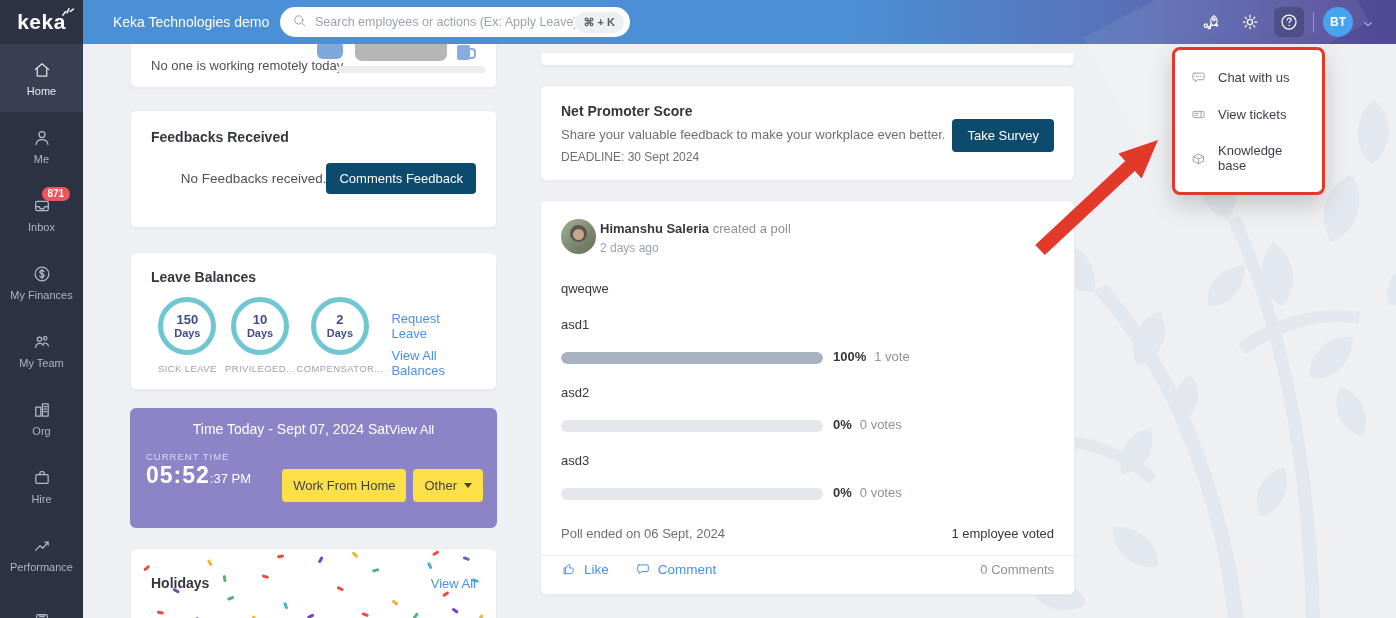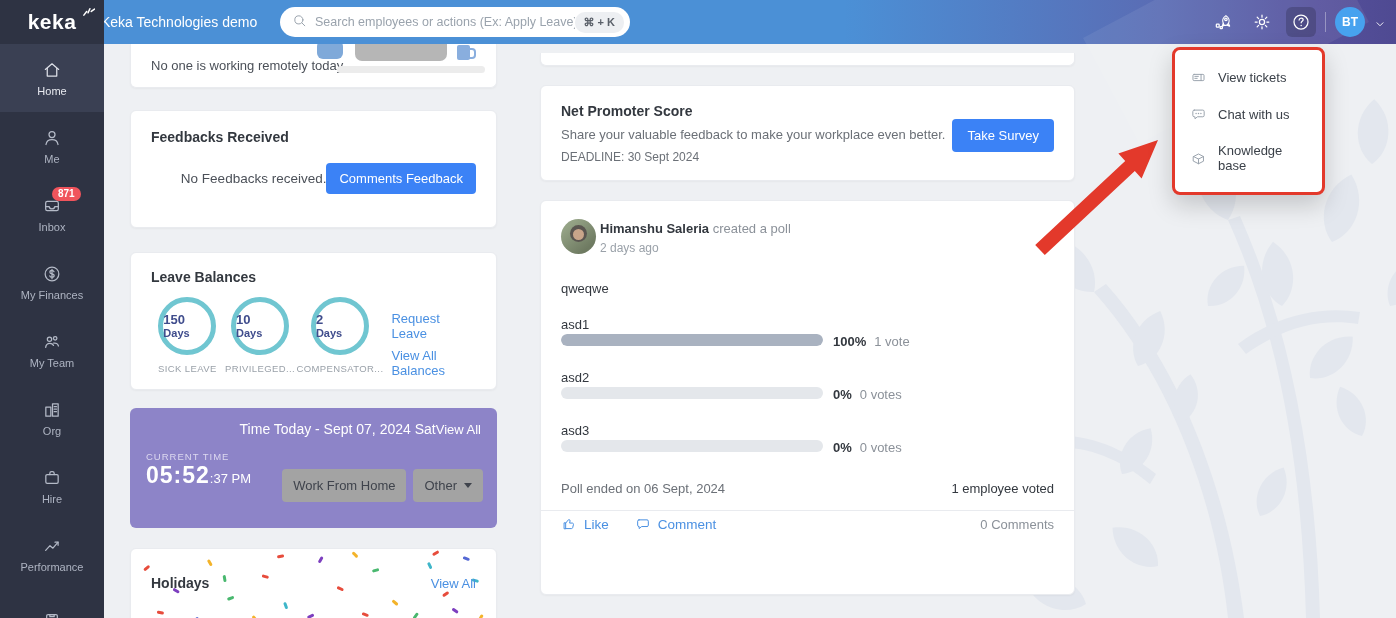--- a/index.html
+++ b/index.html
@@ -1,40 +1,40 @@
 <!DOCTYPE html>
 <html><head>
 <meta charset="utf-8">
 <style>
   *{margin:0;padding:0;box-sizing:border-box}
   html,body{width:1396px;height:618px;font-family:"Liberation Sans",sans-serif;background:#eef0f3;overflow:hidden}
   .app{position:relative;width:1396px;height:618px;overflow:hidden;background:#eef0f3}
 
   
-  .sidebar{position:absolute;left:0;top:0;width:104px;height:618px;background:#2e3343;z-index:6}
+  .sidebar{position:absolute;left:0;top:0;width:83px;height:618px;background:#2e3343;z-index:6}
   .logo{height:44px;display:flex;align-items:center;justify-content:center;color:#fff;font-size:21px;font-weight:bold;letter-spacing:.5px;position:relative}
   .logo svg{position:absolute;right:9px;top:5px}
   .nav-item{height:68px;display:flex;flex-direction:column;align-items:center;justify-content:center;gap:5px;color:#aeb4c2;font-size:11px;cursor:pointer;position:relative}
   .nav-item.active{background:#3a4053;color:#e8eaf0}
   .nav-item .ic{width:20px;height:20px;position:relative}
   .nav-item svg{stroke:#b4bac7;fill:none;stroke-width:1.5;stroke-linecap:round;stroke-linejoin:round}
   .nav-item.active svg{stroke:#dde0e8}
   .badge{position:absolute;top:-9px;left:10px;background:#f0545c;color:#fff;font-size:10px;font-weight:bold;padding:2px 6px;border-radius:9px;line-height:1}
 
   
   .topbar{position:absolute;left:83px;top:0;right:0;height:44px;z-index:5;display:flex;align-items:center;
     background:linear-gradient(90deg,#4b90d6 0%,#4b90d6 58%,#5a6cb4 82%,#55509c 94%,#4f4a92 100%)}
   .topbar::before{content:"";position:absolute;right:40px;top:-30px;width:260px;height:120px;background:rgba(255,255,255,.07);transform:rotate(-28deg);pointer-events:none}
-  .company{color:#fff;font-size:14px;margin-left:18px;white-space:nowrap}
+  .company{color:#fff;font-size:14px;margin-left:30px;white-space:nowrap}
   .search{position:absolute;left:197px;top:7px;width:350px;height:30px;background:#fff;border-radius:16px;display:flex;align-items:center;padding:0 6px 0 12px}
   .search svg{stroke:#9aa3ad;fill:none;stroke-width:1.6;stroke-linecap:round}
   .search input{flex:1;border:none;outline:none;font-size:12.5px;color:#3b4149;margin-left:8px;font-family:"Liberation Sans",sans-serif}
   .search input::placeholder{color:#9aa3ad}
   .kbd{background:#edeff2;color:#5a6069;font-size:11px;font-weight:bold;border-radius:10px;padding:4px 9px;white-space:nowrap}
-  .top-right{position:absolute;right:10px;top:0;height:44px;display:flex;align-items:center;gap:9px}
+  .top-right{position:absolute;right:22px;top:0;height:44px;display:flex;align-items:center;gap:9px}
   .tb-ic{width:30px;height:30px;display:flex;align-items:center;justify-content:center;border-radius:6px;cursor:pointer}
   .tb-ic svg{stroke:#fff;fill:none;stroke-width:1.5;stroke-linecap:round;stroke-linejoin:round}
   .tb-ic.dim{background:rgba(0,0,0,.18)}
   .tb-sep{width:1px;height:20px;background:rgba(255,255,255,.35)}
   .avatar{width:30px;height:30px;border-radius:50%;background:#47a2ef;color:#fff;font-size:12px;font-weight:bold;display:flex;align-items:center;justify-content:center;cursor:pointer}
   .chev{width:12px;height:12px}
   .chev svg{stroke:#fff;fill:none;stroke-width:1.8;stroke-linecap:round}
 
   
   .main{position:absolute;left:83px;top:44px;right:0;bottom:0;display:flex;padding-left:47px;z-index:1}
@@ -48,47 +48,47 @@
   .remote-card .msg{font-size:13px;color:#4b5058}
   .illus{position:absolute;right:10px;top:0;width:175px;height:44px}
   .illus .person{position:absolute;left:6px;top:-7px;width:26px;height:22px;background:#7fa9d9;border-radius:10px 10px 6px 6px}
   .illus .laptop{position:absolute;left:44px;top:-9px;width:92px;height:26px;background:#b6b6b6;border-radius:7px}
   .illus .mug{position:absolute;left:146px;top:1px;width:13px;height:15px;background:#89aede;border-radius:2px}
   .illus .mug::after{content:"";position:absolute;right:-6px;top:3px;width:6px;height:7px;border:2px solid #89aede;border-left:none;border-radius:0 4px 4px 0}
   .illus .desk{position:absolute;left:26px;top:22px;width:148px;height:7px;background:#ececec;border-radius:4px}
 
   .card-title{font-size:14px;font-weight:bold;color:#33383f}
   .link{color:#4a90e2;font-size:13px;cursor:pointer;text-decoration:none}
-  .btn-blue{background:#3b82f6;color:#fff;border:none;border-radius:4px;font-size:13px;padding:8px 13px;cursor:pointer;font-family:"Liberation Sans",sans-serif}
+  .btn-blue{background:#0c4a6e;color:#fff;border:none;border-radius:4px;font-size:13px;padding:8px 13px;cursor:pointer;font-family:"Liberation Sans",sans-serif}
 
   
   .feedback-card{margin-top:22px;height:118px;padding:18px 20px}
   .feedback-row{display:flex;align-items:center;justify-content:flex-end;margin-top:18px}
   .feedback-row .txt{font-size:13.5px;color:#4b5058}
 
   
   .leave-card{margin-top:24px;height:138px;padding:16px 20px}
   .leave-row{display:flex;margin-top:12px}
   .bal{width:88px;display:flex;flex-direction:column;align-items:center}
-  .circle{width:58px;height:58px;border:5px solid #70c6d1;border-radius:50%;display:flex;flex-direction:column;justify-content:center;background:#fff}
+  .circle{width:58px;height:58px;border:5px solid #70c6d1;border-radius:50%;display:flex;flex-direction:column;align-items:center;justify-content:center;background:#fff}
   .circle .v{font-size:13px;font-weight:bold;color:#3f4c8c;line-height:1.1}
   .circle .u{font-size:11px;font-weight:bold;color:#3f4c8c;line-height:1.1}
   .bal .lbl{margin-top:8px;font-size:9.5px;color:#9aa1a9;letter-spacing:.4px;white-space:nowrap}
   .leave-links{display:flex;flex-direction:column;gap:7px;margin-left:8px;margin-top:14px}
 
   
   .time-card{margin-top:18px;height:120px;background:#8d84c8;border-radius:6px;padding:13px 16px;position:relative;color:#fff}
-  .time-head{display:flex;justify-content:flex-end;align-items:center}
+  .time-head{display:flex;justify-content:center;align-items:center}
   .time-head .t{font-size:14px}
   .time-head .va{font-size:13px;color:#fff;cursor:pointer}
   .cur-lbl{margin-top:14px;font-size:9.5px;letter-spacing:1px;color:#ddd9f0}
   .time-big{font-size:23px;font-weight:700;letter-spacing:1px;line-height:1.15}
   .time-small{font-size:13px;font-weight:400;letter-spacing:0}
   .time-btns{position:absolute;right:14px;bottom:26px;display:flex;gap:7px}
-  .btn-white{background:#a3a3a3;color:#3f434c;border:none;border-radius:4px;font-size:13px;padding:9px 11px;cursor:pointer;display:flex;align-items:center;gap:7px;font-family:"Liberation Sans",sans-serif}
+  .btn-white{background:#fde047;color:#3f434c;border:none;border-radius:4px;font-size:13px;padding:9px 11px;cursor:pointer;display:flex;align-items:center;gap:7px;font-family:"Liberation Sans",sans-serif}
   .caret{width:0;height:0;border-left:4px solid transparent;border-right:4px solid transparent;border-top:5px solid #3f434c}
 
   
   .holidays-card{margin-top:20px;height:80px;padding:18px 20px;position:relative;overflow:hidden}
   .holi-row{display:flex;justify-content:space-between;align-items:center;position:relative;z-index:1;margin-top:8px}
   .confetti{position:absolute;left:0;top:0;z-index:0}
 
   
   .stub-card{margin-top:9px;height:13px;border-radius:0 0 6px 6px;border-top:none}
   .nps-card{margin-top:19px;height:96px;padding:17px 20px;position:relative}
@@ -101,21 +101,21 @@
   .poll-head{display:flex;gap:4px}
   .pavatar{width:35px;height:35px;border-radius:50%;overflow:hidden;background:linear-gradient(140deg,#94a285 20%,#6e7a61 80%);position:relative;flex:none}
   .pavatar::before{content:"";position:absolute;left:9px;top:6px;width:17px;height:17px;background:#5a5550;border-radius:50%}
   .pavatar::after{content:"";position:absolute;left:12px;top:10px;width:11px;height:11px;background:#c9a58a;border-radius:50%}
   .poll-byline{font-size:13px;color:#8b9199;margin-top:2px}
   .poll-byline b{color:#33383f;font-weight:bold}
   .poll-ago{font-size:12px;color:#9aa1a9;margin-top:5px}
   .poll-q{font-size:13px;color:#33383f;margin-top:26px}
   .popt{margin-top:21px}
   .popt .olbl{font-size:13px;color:#33383f}
-  .orow{display:flex;align-items:flex-start;margin-top:2px}
+  .orow{display:flex;align-items:flex-end;margin-top:17px}
   .obar{width:262px;height:12px;background:#e4e7eb;border-radius:6px;overflow:hidden}
   .ofill{height:100%;background:#a9b2c0;border-radius:6px;width:0}
   .opct{font-size:13px;font-weight:bold;color:#33383f;margin-left:10px}
   .ovotes{font-size:13px;color:#8b9199;margin-left:8px}
   .poll-meta{display:flex;justify-content:space-between;margin-top:26px;font-size:13px}
   .poll-meta .ended{color:#6b7077}
   .poll-meta .voted{color:#33383f}
   .poll-div{height:1px;background:#e9ebef;margin:14px -20px 0}
   .poll-actions{display:flex;align-items:center;margin-top:5px}
   .act{display:flex;align-items:center;gap:7px;color:#4a90e2;font-size:13.5px;cursor:pointer;margin-right:26px}
@@ -473,31 +473,31 @@
           </span>
           <span class="comments-count">0 Comments</span>
         </div>
       </div>
     </div>
   </div>
 
   <div class="help-menu">
     <div class="help-item">
       <svg width="17" height="17" viewBox="0 0 24 24">
+          <path d="M6 5.8h12a2 2 0 012 2v5.4a2 2 0 01-2 2h-7.4L7 18v-2.8H6a2 2 0 01-2-2V7.8a2 2 0 012-2z"></path>
+          <path d="M8.6 10.6h.01M12 10.6h.01M15.4 10.6h.01" stroke-width="2"></path>
+        </svg>
+      <span>Chat with us</span>
+    </div>
+    <div class="help-item">
+      <svg width="17" height="17" viewBox="0 0 24 24">
           <rect x="4.2" y="7.6" width="15.6" height="8.8" rx="1.6"></rect>
           <path d="M15.6 7.6v8.8M6.8 10.4h5M6.8 13.2h3.4"></path>
         </svg>
       <span>View tickets</span>
-    </div>
-    <div class="help-item">
-      <svg width="17" height="17" viewBox="0 0 24 24">
-          <path d="M6 5.8h12a2 2 0 012 2v5.4a2 2 0 01-2 2h-7.4L7 18v-2.8H6a2 2 0 01-2-2V7.8a2 2 0 012-2z"></path>
-          <path d="M8.6 10.6h.01M12 10.6h.01M15.4 10.6h.01" stroke-width="2"></path>
-        </svg>
-      <span>Chat with us</span>
     </div>
     <div class="help-item">
       <svg width="17" height="17" viewBox="0 0 24 24">
           <path d="M5 9.2l7-3.6 7 3.6v6.6l-7 3.6-7-3.6z"></path>
           <path d="M5 9.2l7 3.6 7-3.6M12 12.8v6.6"></path>
         </svg>
       <span>Knowledge base</span>
     </div>
   </div>
 

